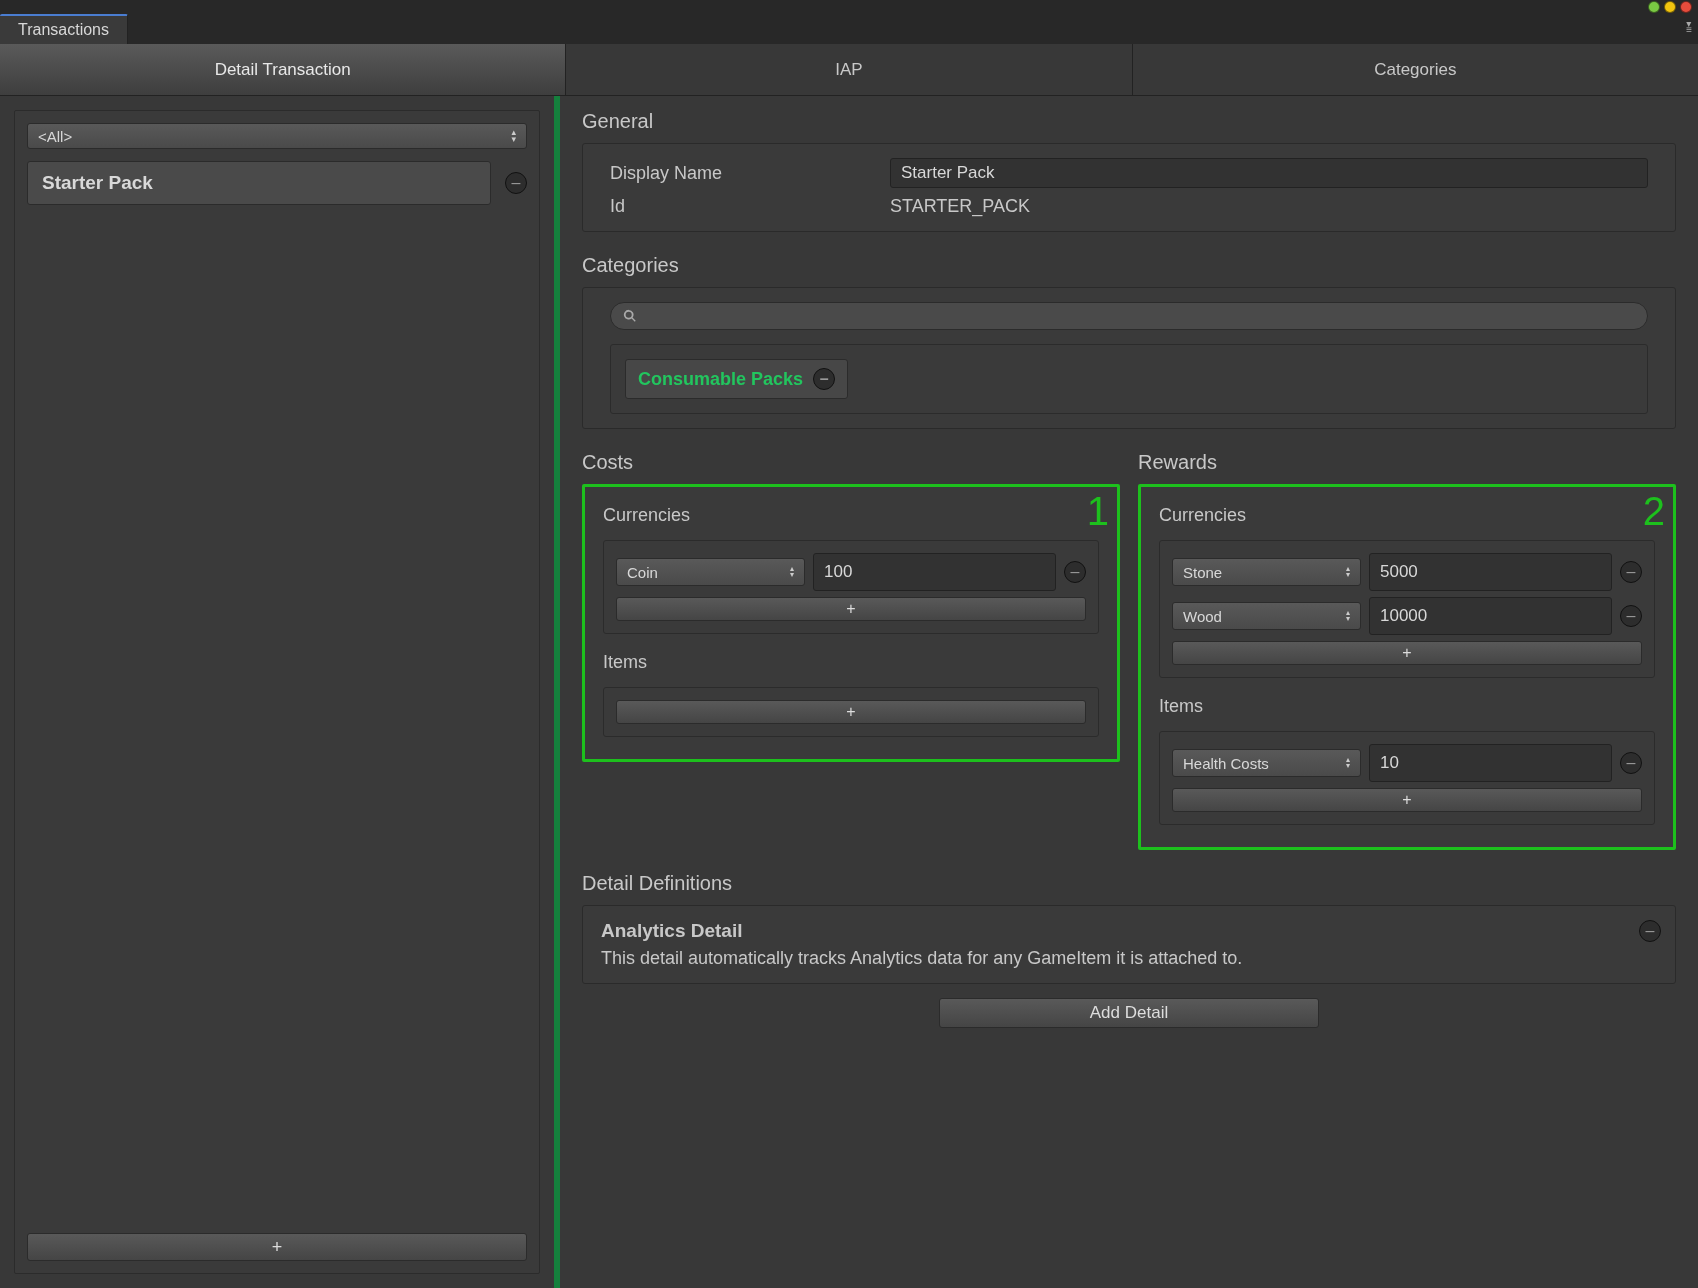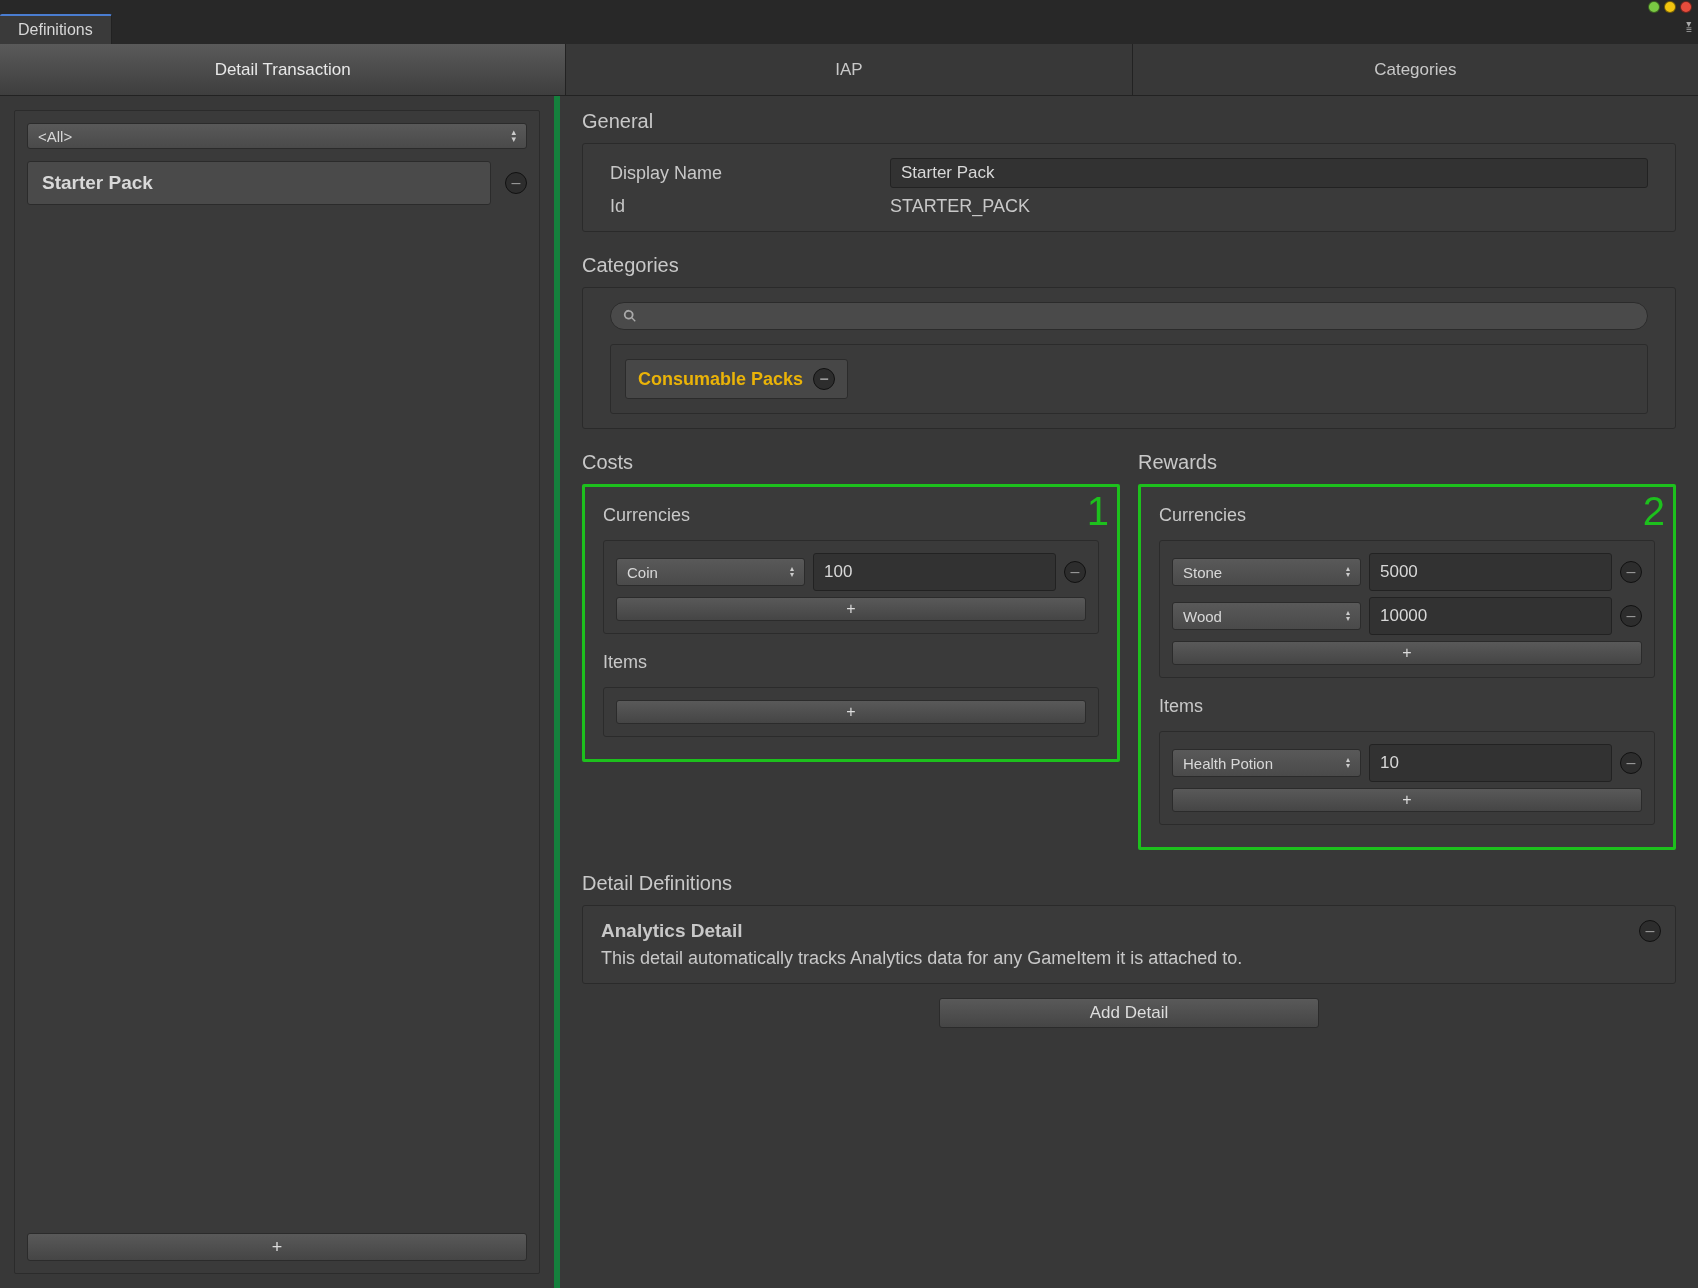--- a/index.html
+++ b/index.html
@@ -142,21 +142,21 @@
     border-radius: 3px;
     padding: 14px;
     display: flex; gap: 10px;
   }
   .tag {
     display: flex; align-items: center; gap: 10px;
     background: #474747;
     border: 1px solid #2b2b2b;
     border-radius: 3px;
     padding: 8px 12px;
-    font-size: 18px; font-weight: 600; color: #eab308;
+    font-size: 18px; font-weight: 600; color: #22c55e;
   }
 
   
   .crow { display: flex; gap: 18px; justify-content: center; }
   .cr { flex: 1; position: relative; }
   .cr-box {
     border: 3px solid #1dc01d;
     background: #3a3a3a;
     border-radius: 2px;
     padding: 18px 18px 22px 18px;
@@ -233,21 +233,21 @@
 
 <div class="titlebar">
   <div class="dots">
     <div class="dot green"></div>
     <div class="dot yellow"></div>
     <div class="dot red"></div>
   </div>
 </div>
 
 <div class="tabstrip">
-  <div class="tab">Definitions</div>
+  <div class="tab">Transactions</div>
   <div class="options-btn">▾<br>≡</div>
 </div>
 
 <div class="modebar">
   <div class="modebtn active">Detail Transaction</div>
   <div class="modebtn">IAP</div>
   <div class="modebtn">Categories</div>
 </div>
 
 <div class="main">
@@ -354,21 +354,21 @@
                 <input class="num" value="10000" style="">
                 <div class="minus-btn row-minus"></div>
               </div>
               <div class="full-add">+</div>
             </div>
 
             <div class="sub-title" style="margin-top:18px">Items</div>
             <div class="sub-box">
               <div class="list-row">
                 <div class="dd">
-                  <span>Health Potion</span>
+                  <span>Health Costs</span>
                   <span class="arrows">▴<br>▾</span>
                 </div>
                 <input class="num" value="10" style="">
                 <div class="minus-btn row-minus"></div>
               </div>
               <div class="full-add">+</div>
             </div>
           </div>
         </div>
       </div>

